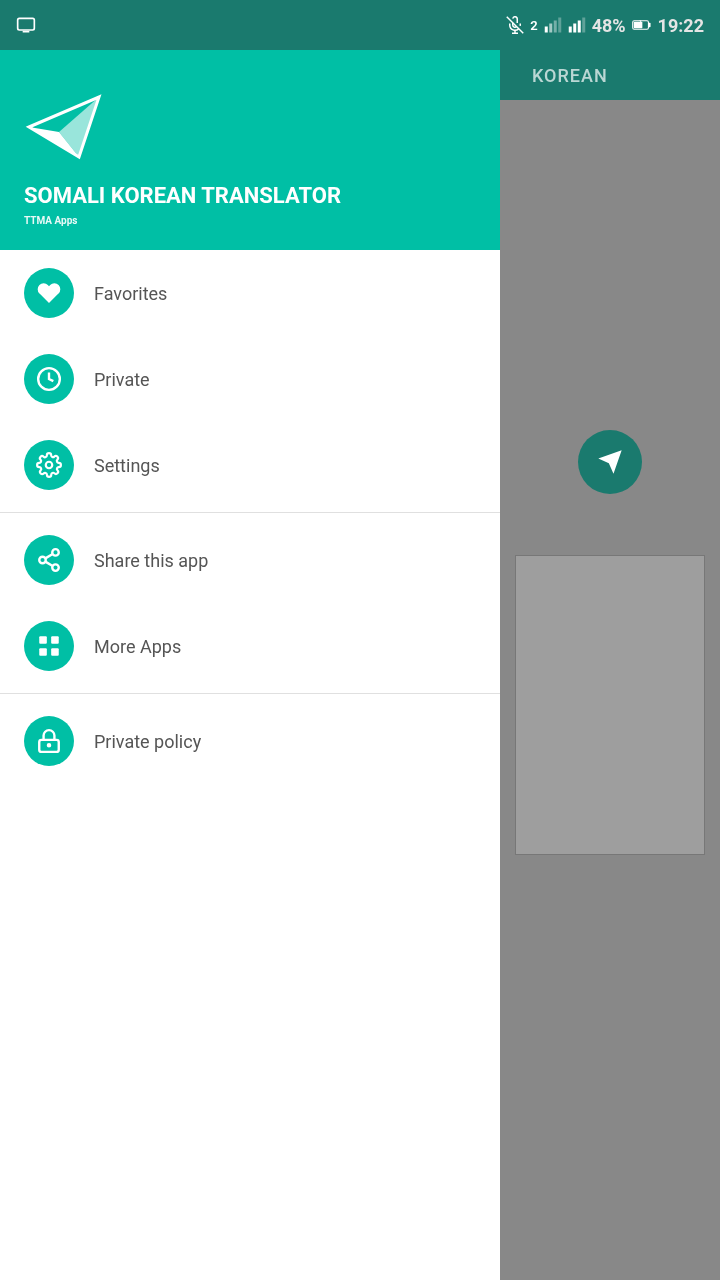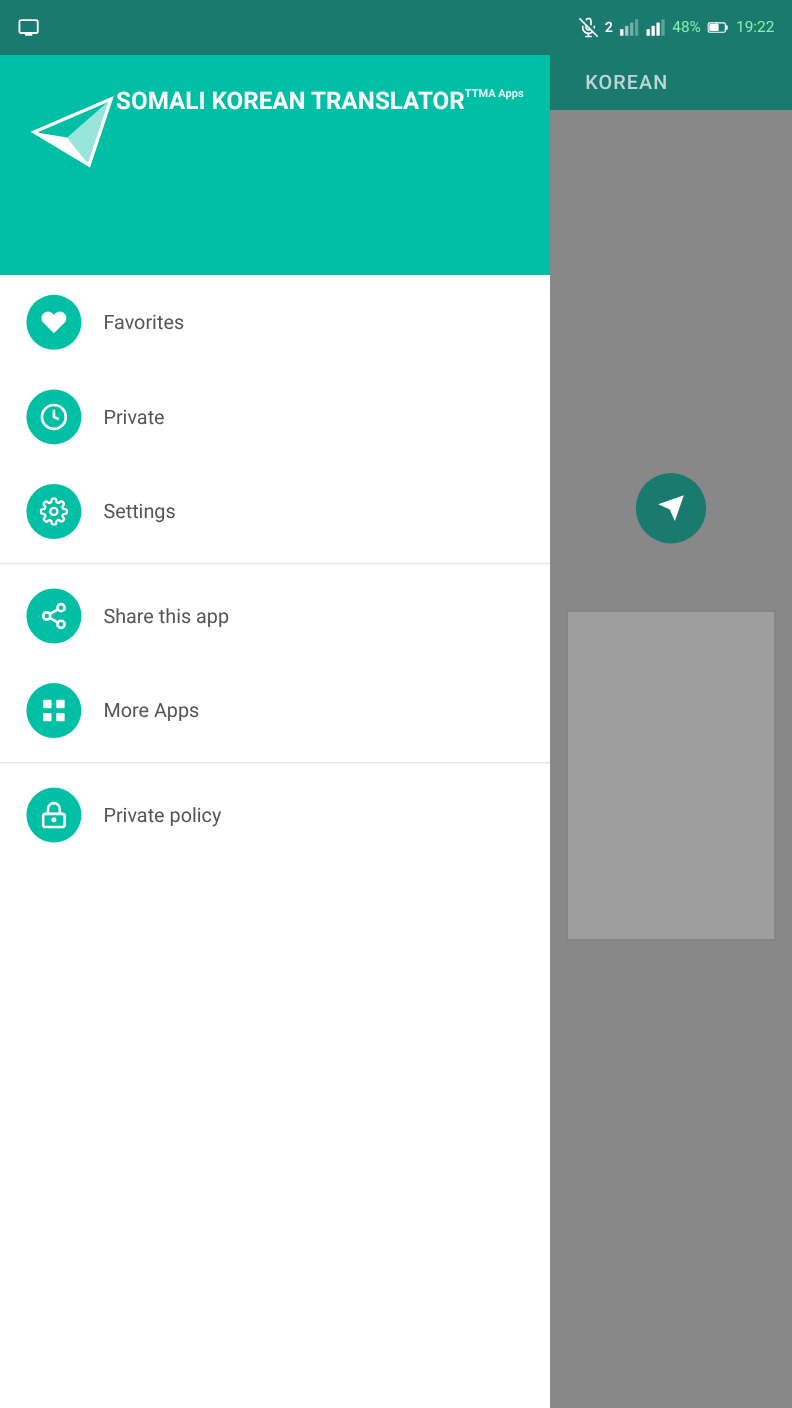--- a/index.html
+++ b/index.html
@@ -22,23 +22,23 @@
       left: 16px;
       display: flex;
       align-items: center;
     }
     .status-bar-right {
       display: flex;
       align-items: center;
       gap: 6px;
     }
     .status-text {
-      color: #86efac;
-      font-size: 14px;
-      font-weight: 400;
+      color: #e5e5e5;
+      font-size: 18px;
+      font-weight: 700;
     }
 
     
     .main-layout {
       display: flex;
       width: 720px;
       height: 1230px;
     }
 
     
@@ -50,21 +50,21 @@
       flex-direction: column;
       z-index: 10;
     }
 
     
     .drawer-header {
       background: #00bfa5;
       padding: 30px 24px 24px 24px;
       min-height: 200px;
       display: flex;
-      flex-direction: row;
+      flex-direction: column;
       justify-content: flex-end;
     }
 
     .app-logo {
       width: 80px;
       height: 80px;
       margin-bottom: 16px;
     }
 
     .app-title {

